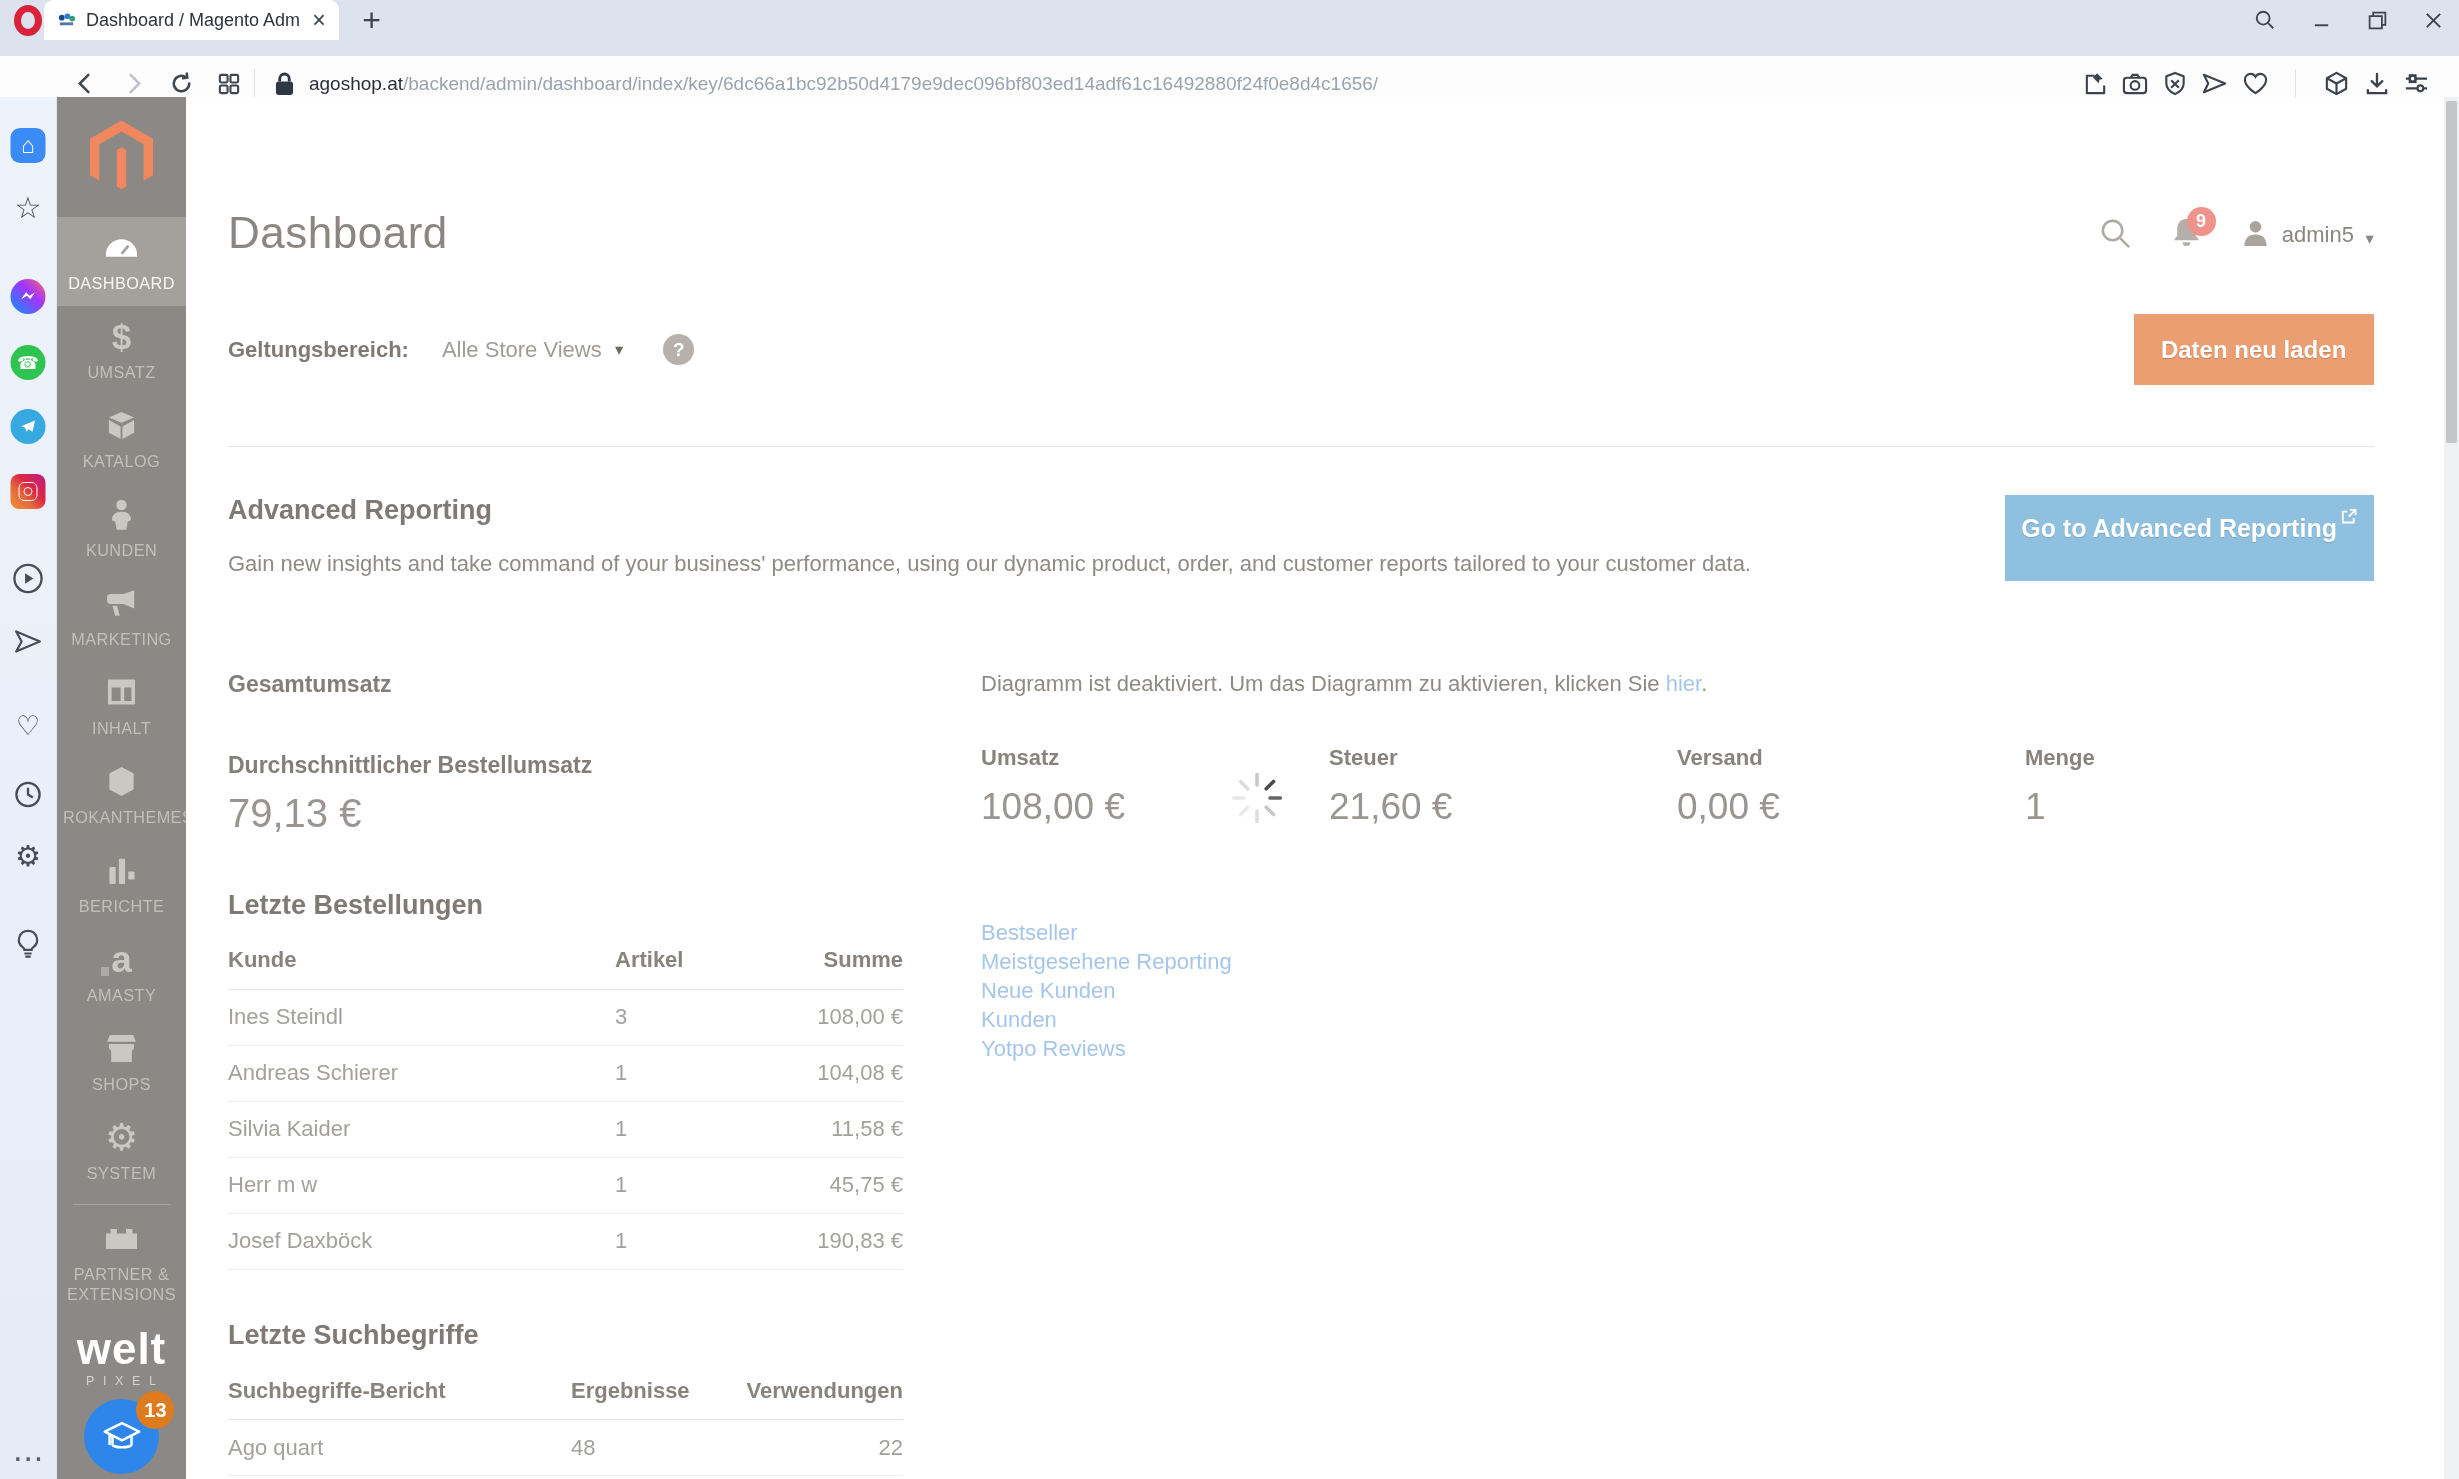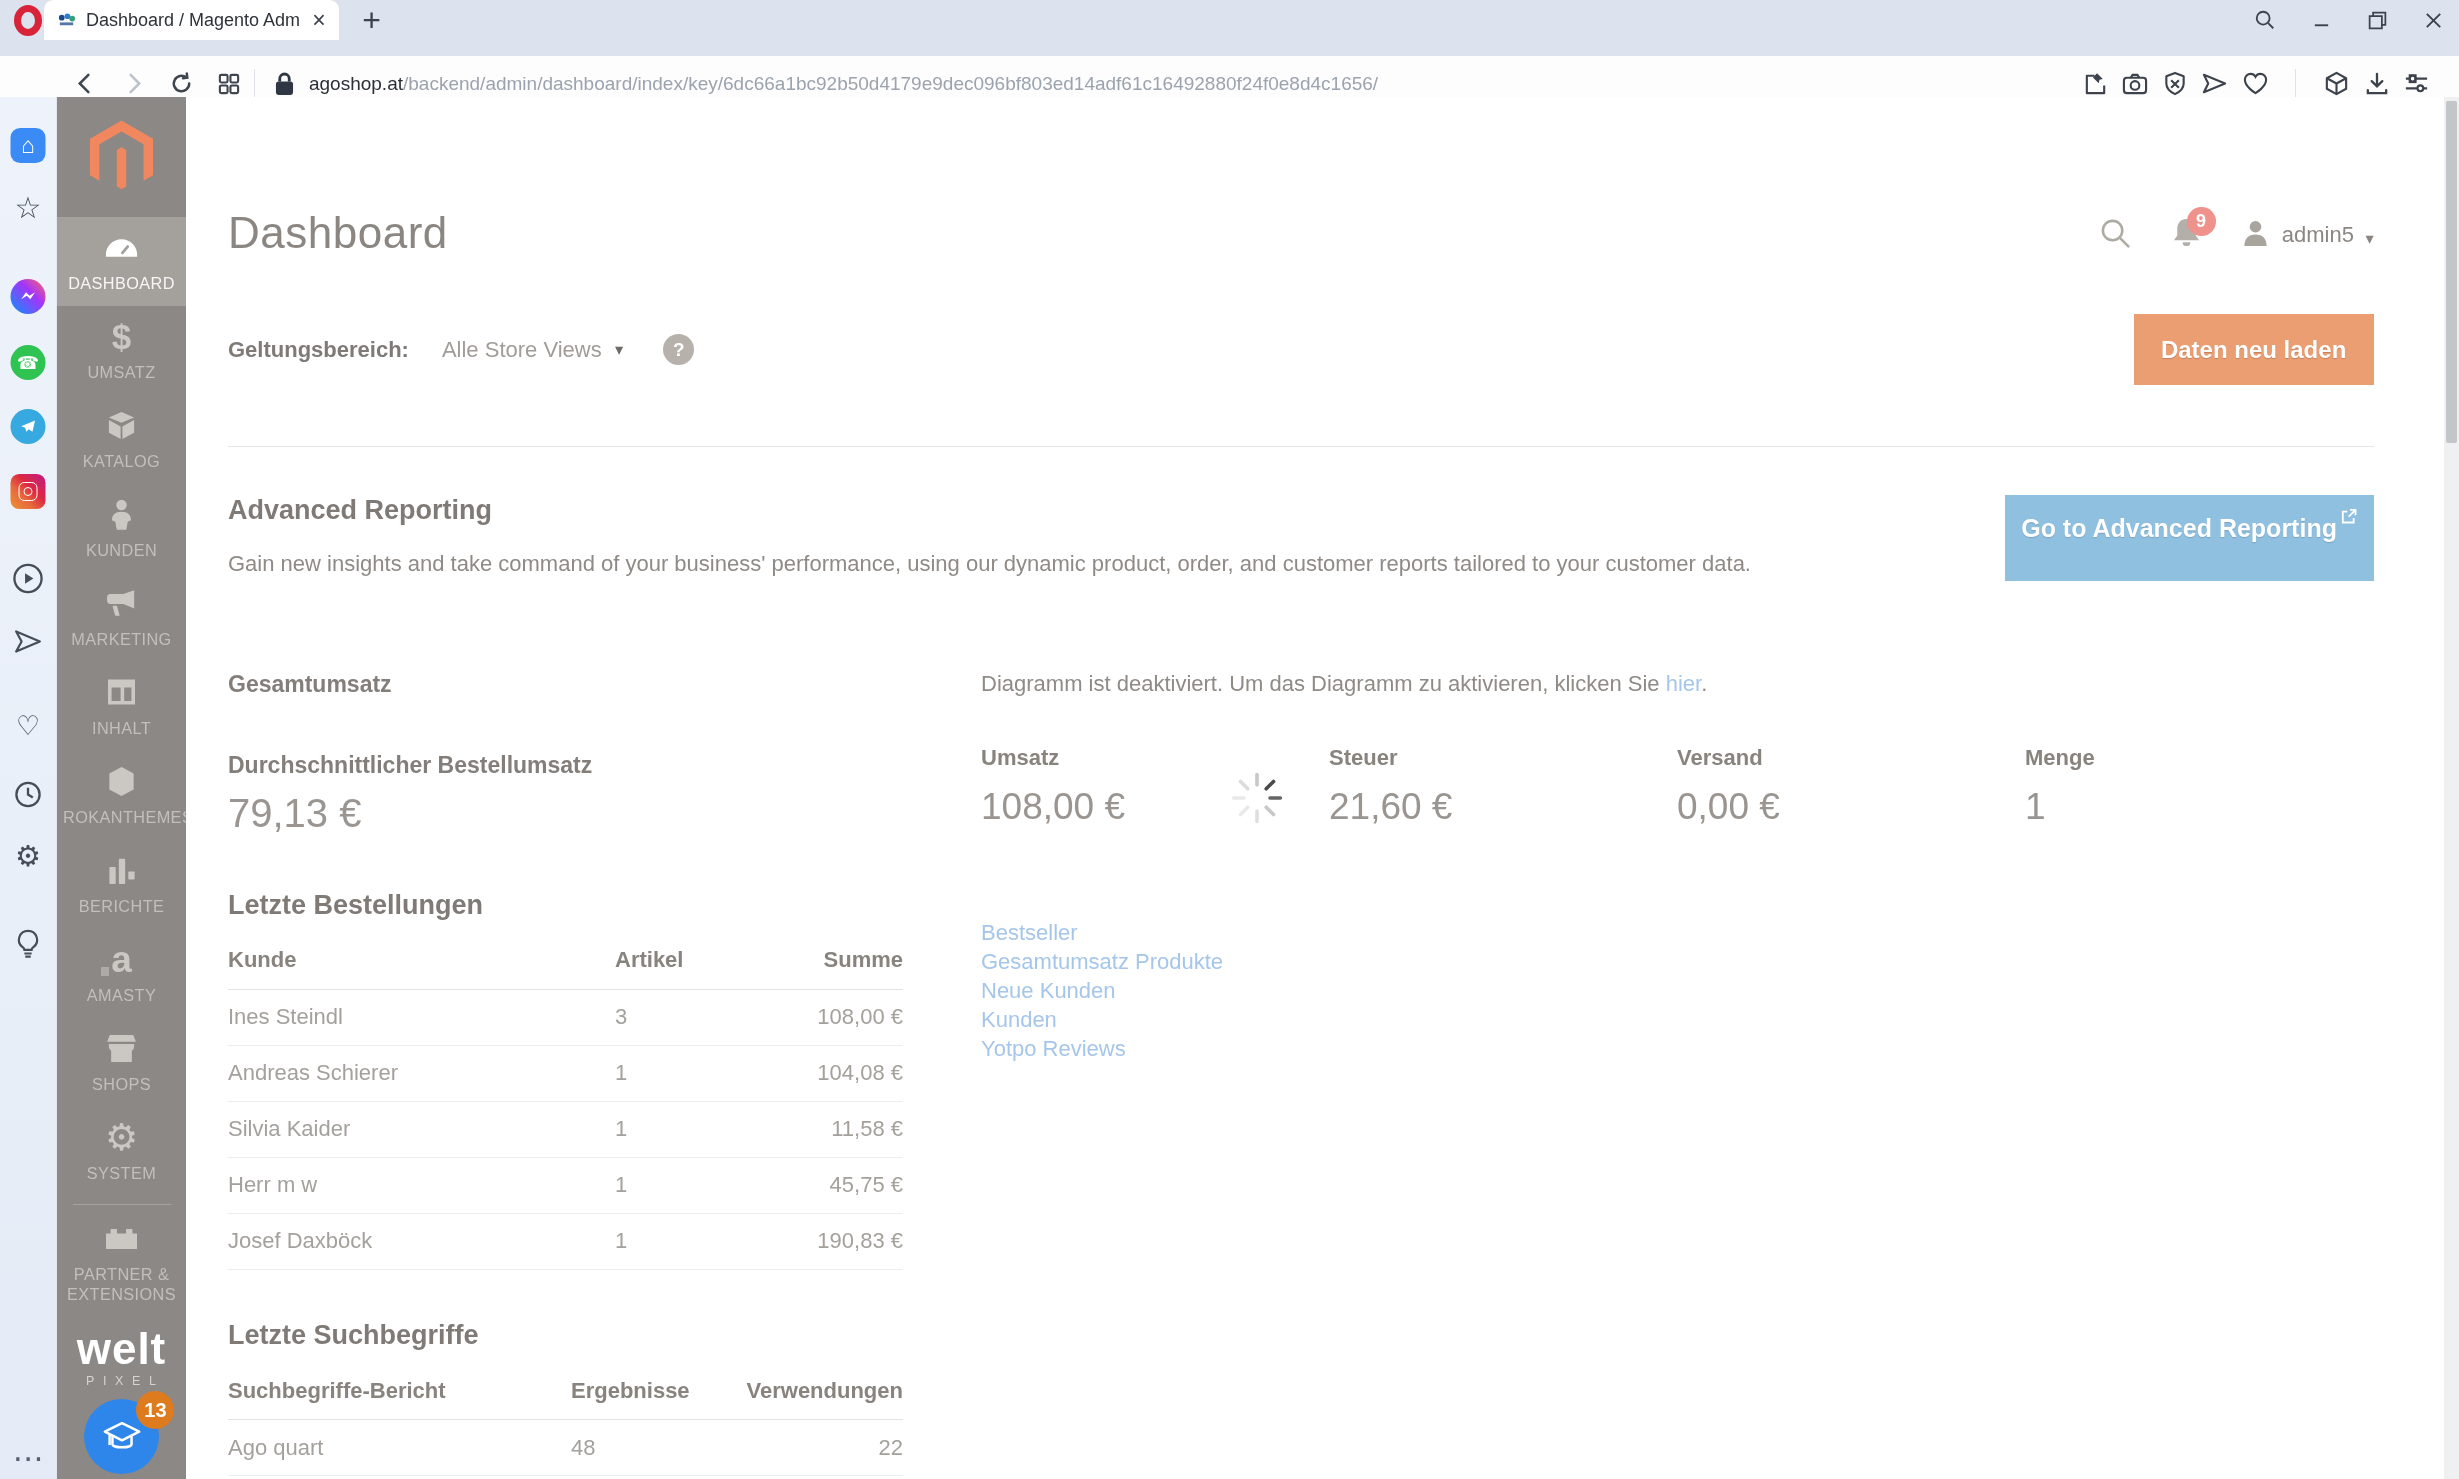--- a/index.html
+++ b/index.html
@@ -592,21 +592,21 @@
                   <rect x="18.7" y="2" width="2.6" height="10" rx="1.3" transform="rotate(225 20 20)" opacity=".12"></rect>
                   <rect x="18.7" y="2" width="2.6" height="10" rx="1.3" transform="rotate(270 20 20)" opacity=".12"></rect>
                   <rect x="18.7" y="2" width="2.6" height="10" rx="1.3" transform="rotate(315 20 20)" opacity=".2"></rect>
                 </g>
               </svg>
             </span>
           </div>
 
           <div class="links">
             <a href="#">Bestseller</a>
-            <a href="#">Gesamtumsatz Produkte</a>
+            <a href="#">Meistgesehene Reporting</a>
             <a href="#">Neue Kunden</a>
             <a href="#">Kunden</a>
             <a href="#">Yotpo Reviews</a>
           </div>
         </div>
 
       </div>
     </main>
 
     <div class="scrollbar">

